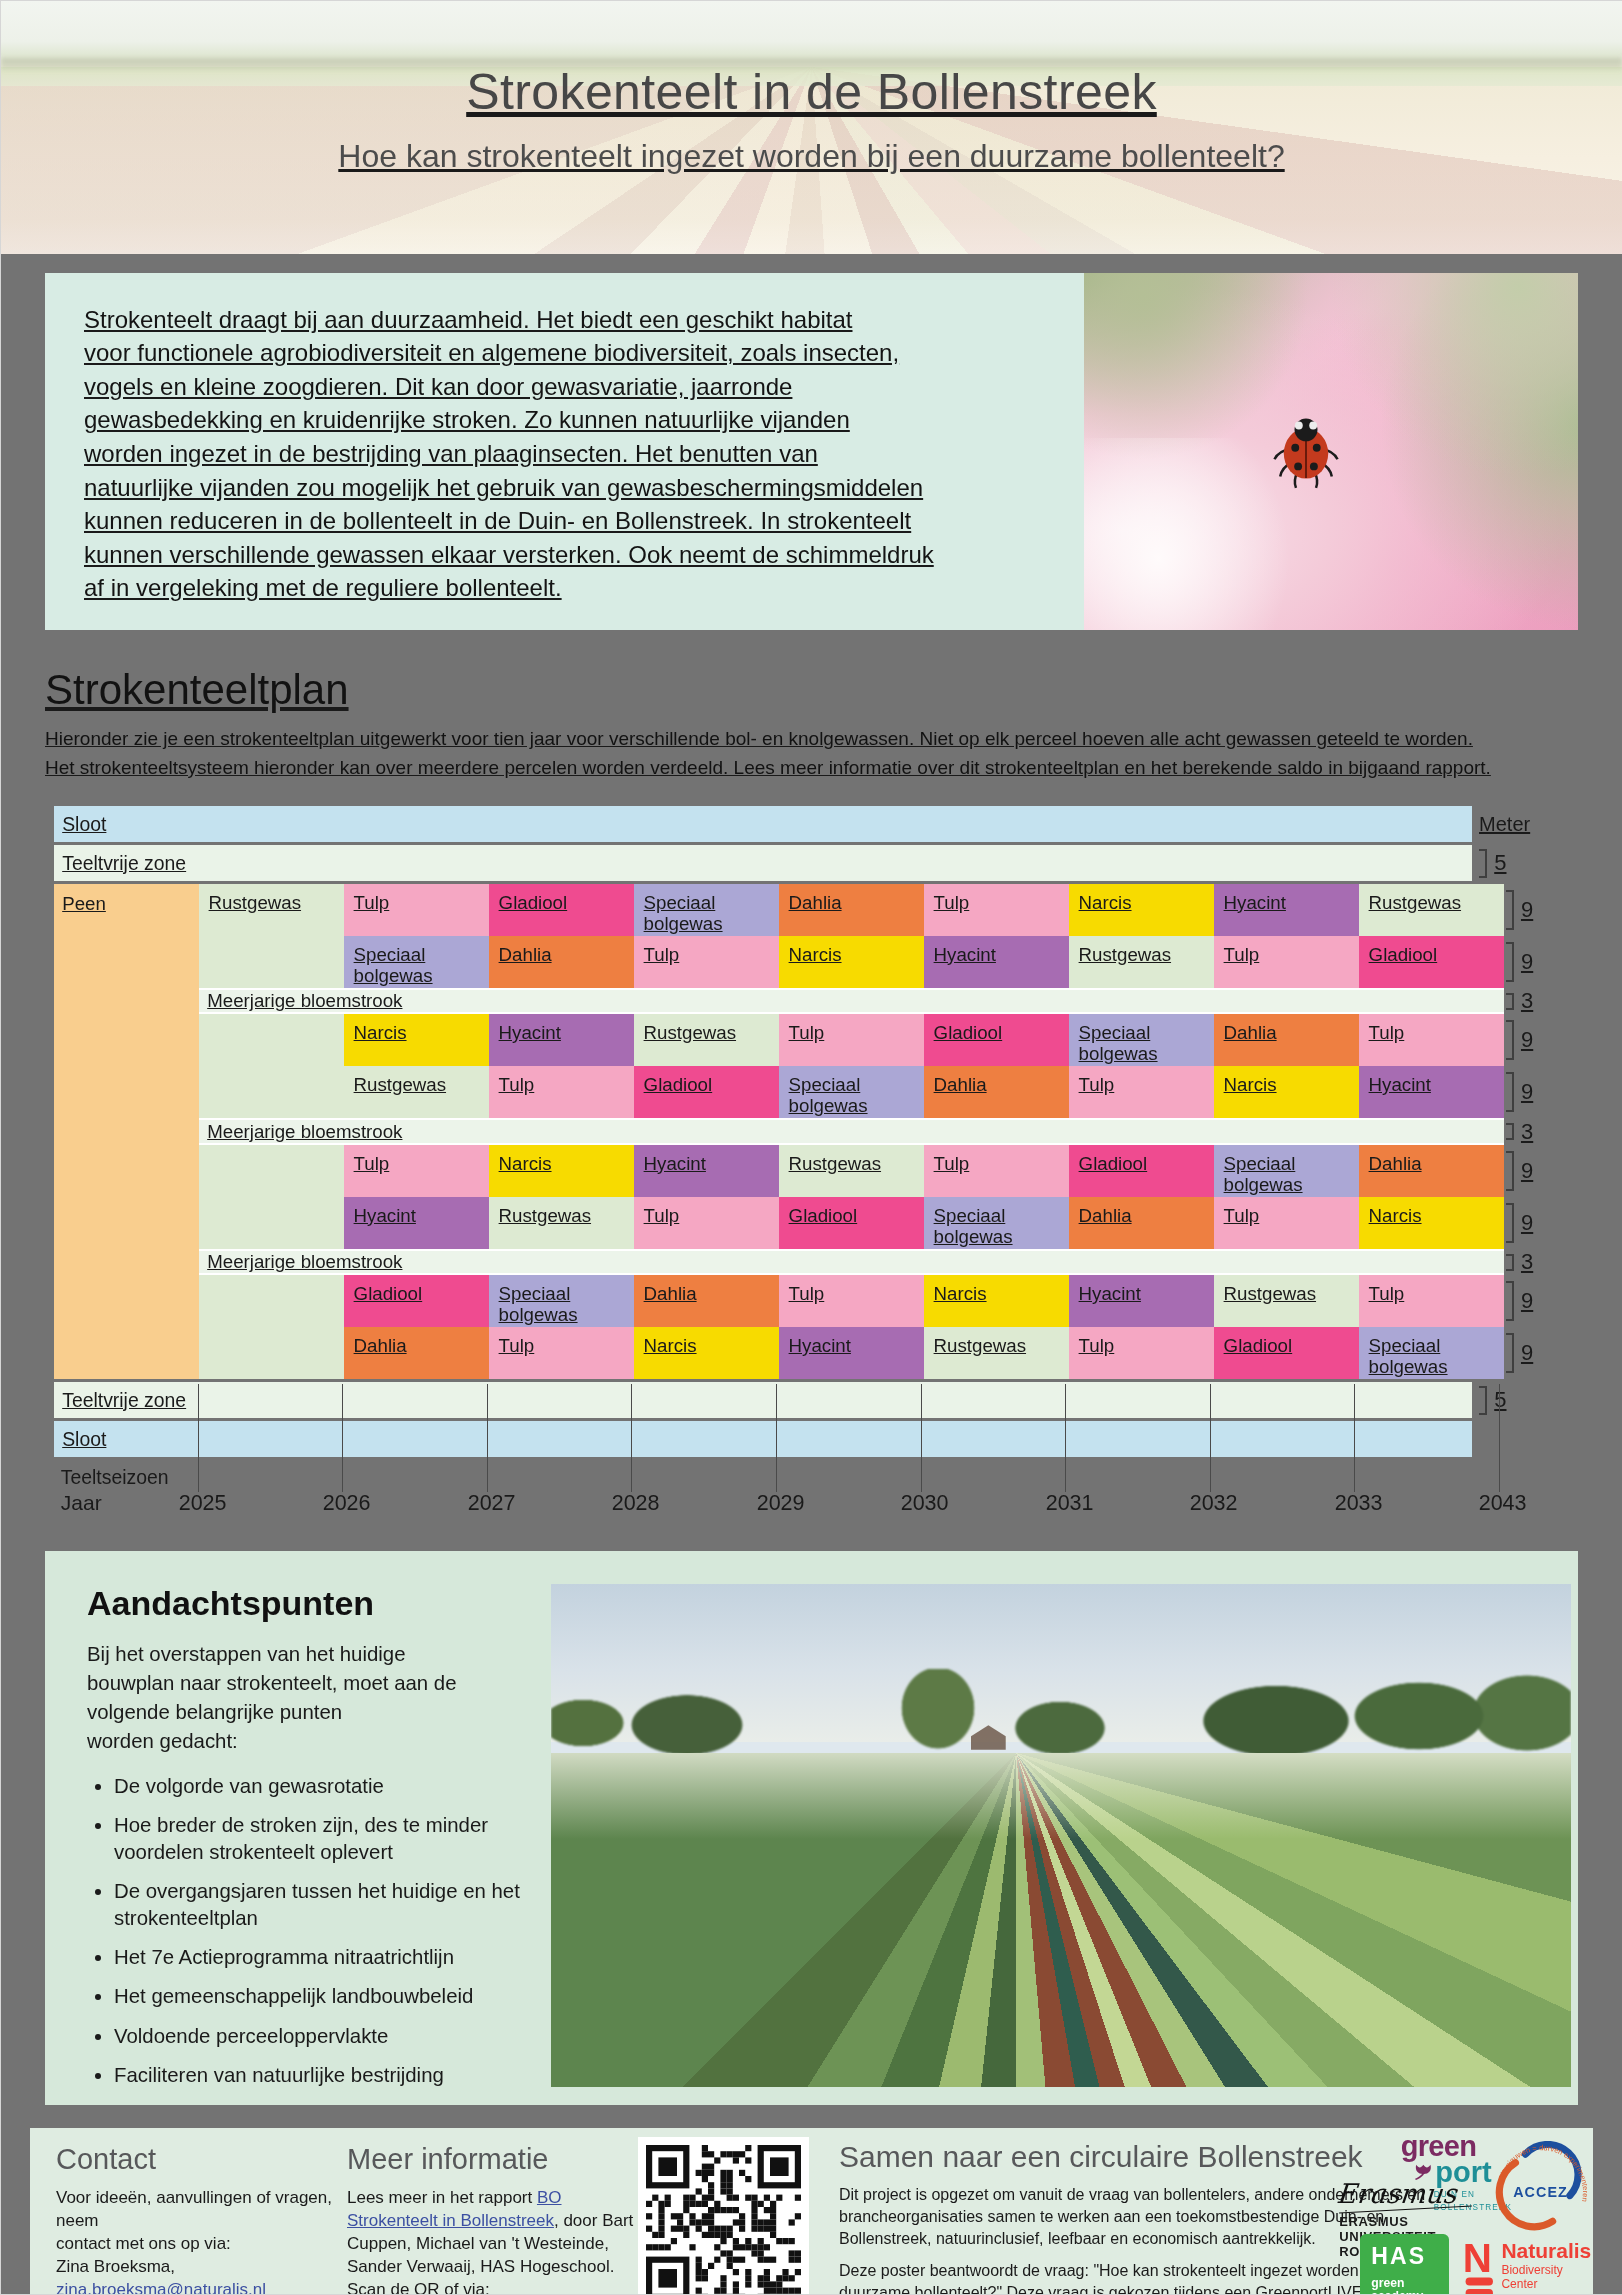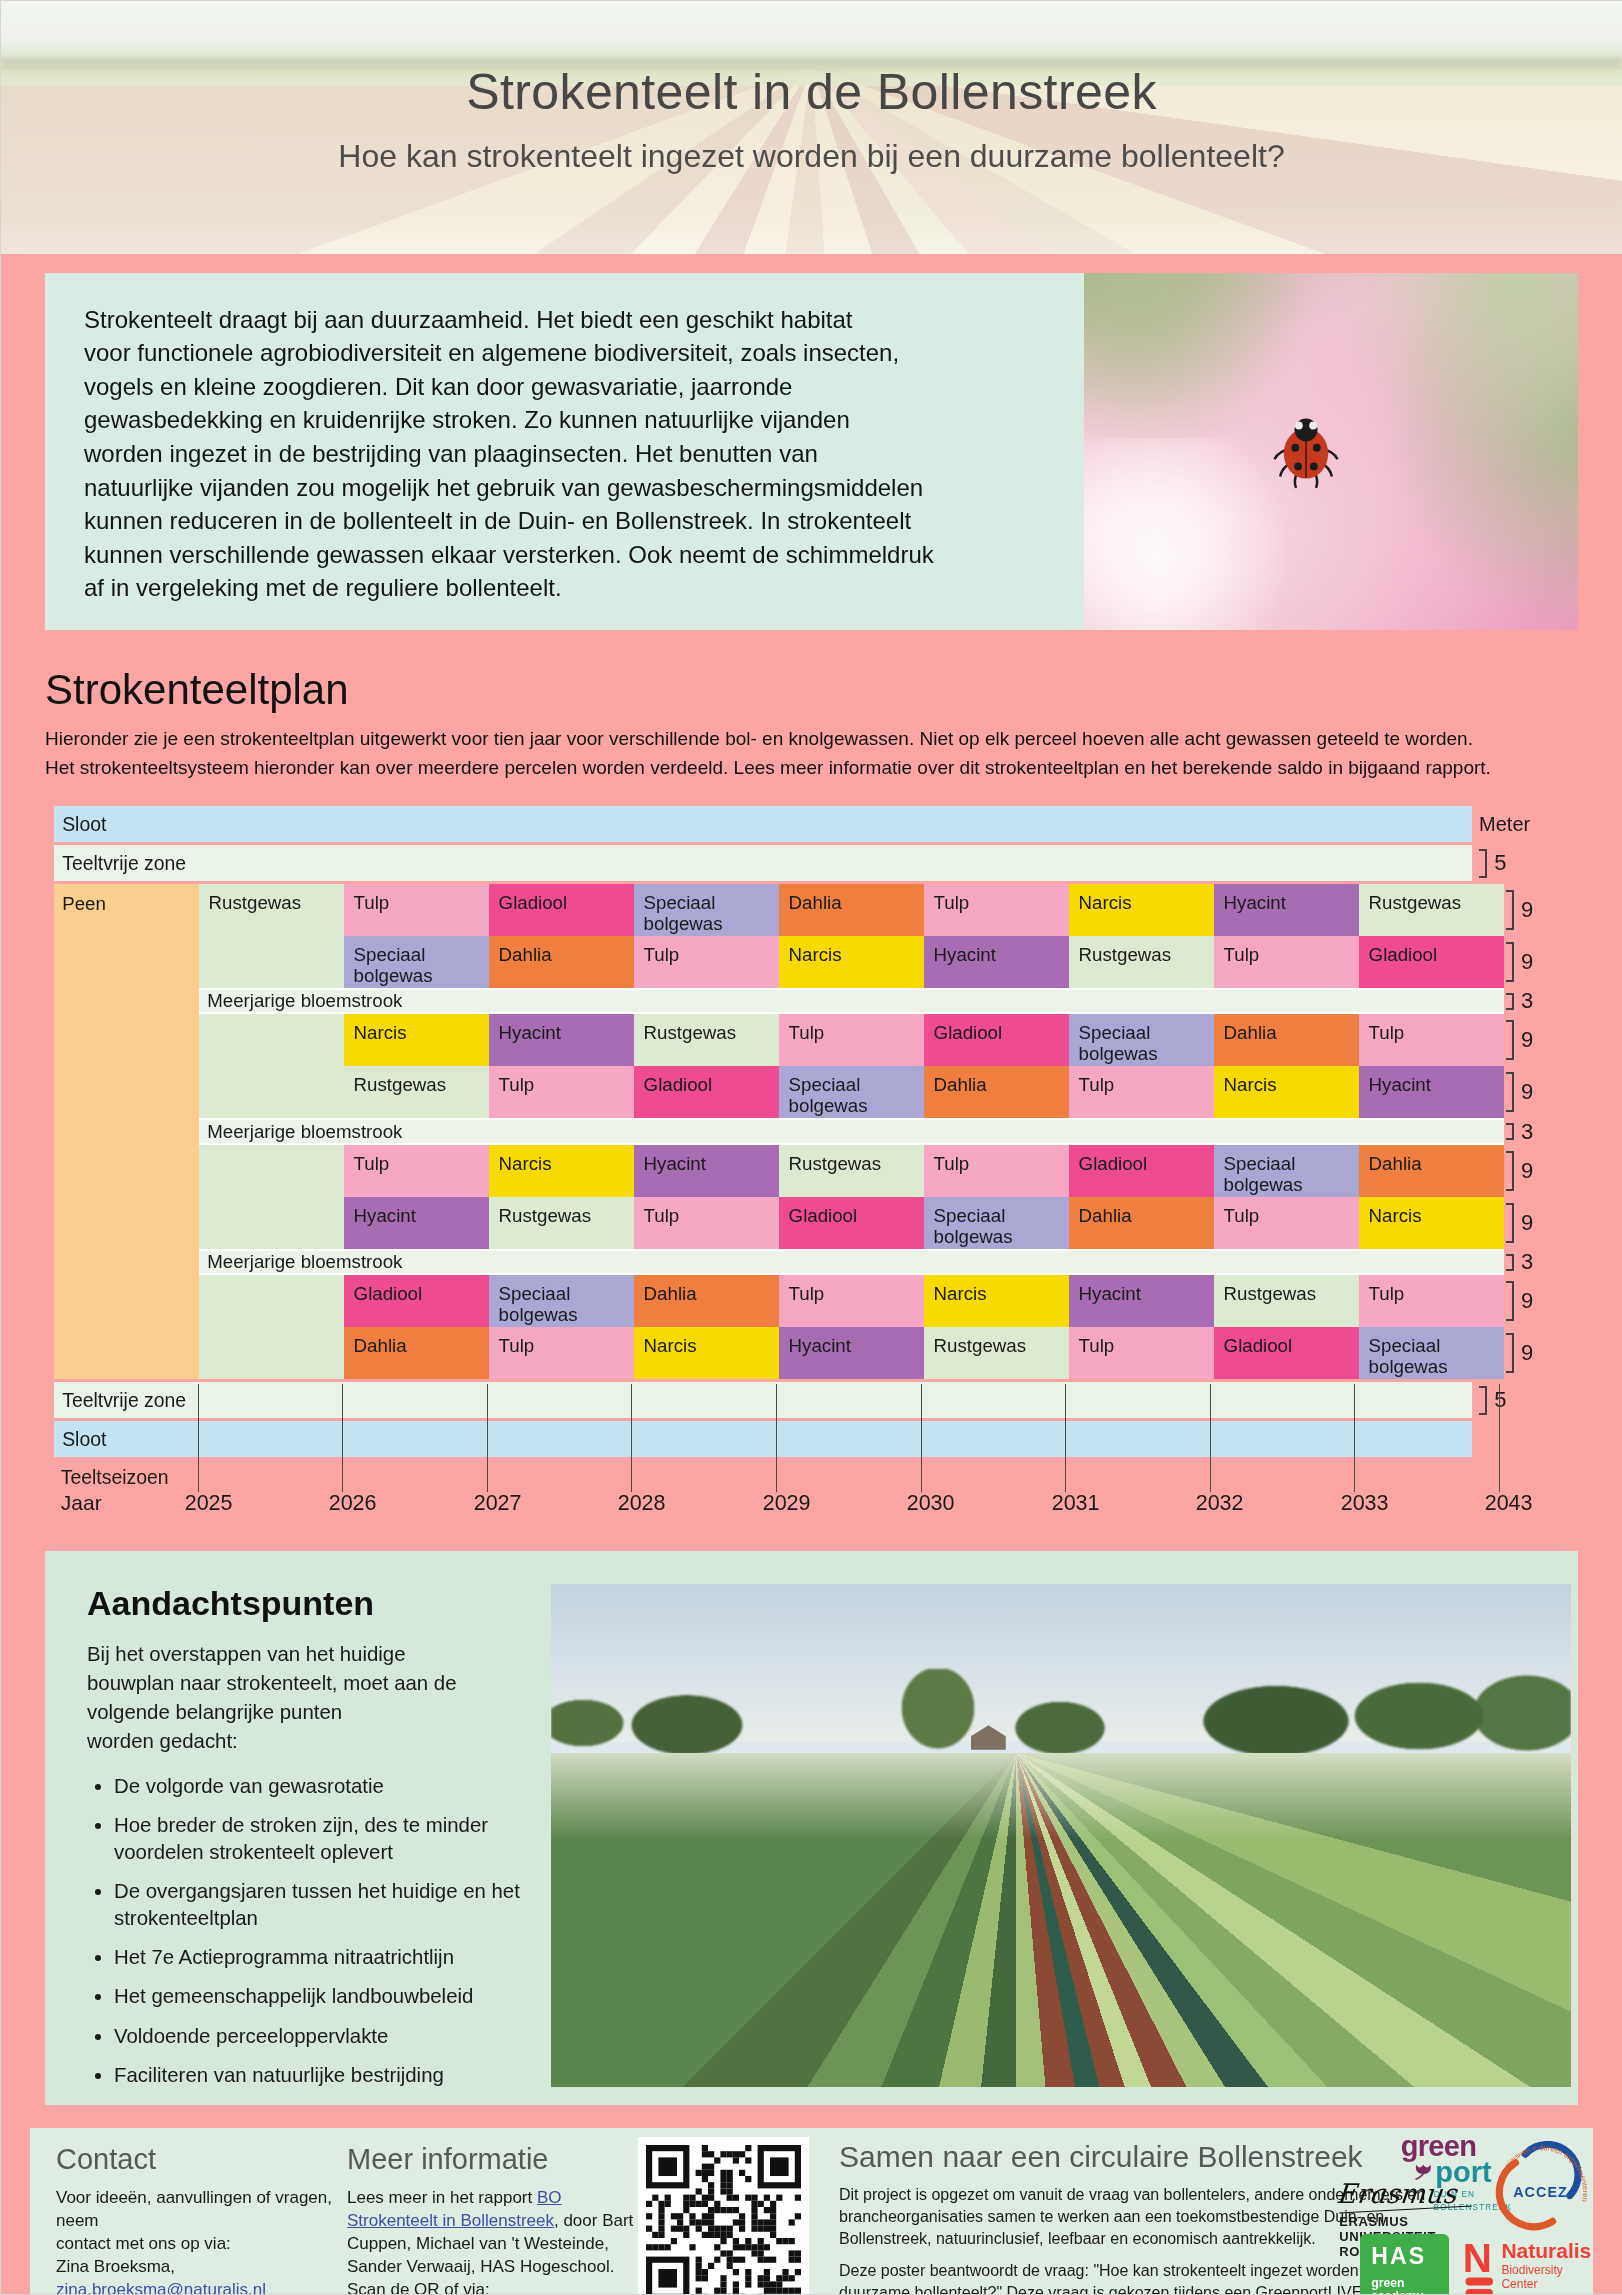--- a/index.html
+++ b/index.html
@@ -1,18 +1,18 @@
 <!DOCTYPE html>
 <html style="--intro-bg: #D8ECE4; --attention-bg: #D6E8DA; --footer-bg: #DFECE1; --link-color: #3C50A2; --heading-gray: #57585A; --tick-color: #4A4A4A;font-size:11.5px"><head>
 <meta charset="utf-8">
 <style>
   html,body{margin:0;padding:0;background:#e8e8e8;}
   *{box-sizing:border-box;}
-  .page{width:1623px;height:2295px;position:relative;overflow:hidden;background:#fca5a5;
-        font-family:"Liberation Sans",sans-serif;color:#1a1a1a;border:0.7px solid #d6d6d6;margin:0 auto;}
+  .page{width:1623px;height:2295px;position:relative;overflow:hidden;background:#737373;
+        font-family:"Liberation Sans",sans-serif;color:#1a1a1a;border:0.7px solid #d6d6d6;margin:0 auto;text-decoration:underline;}
   .pre{white-space:pre-line;}
 
   
   .hero{position:relative;height:253px;background:
     linear-gradient(180deg,#f2f5f0 0%,#edf1e9 16%,#e1e8d5 21%,#e7e8d3 26%,#f1ebd8 33%,#f6efe0 62%,#f8f3e6 86%,#fefcf6 100%);}
   .hero::before{content:'';position:absolute;left:0;right:0;top:66px;bottom:0;
     background:conic-gradient(from 90deg at 50% 0%,
       rgba(222,196,178,0) 0 8deg, rgba(214,176,168,.38) 0 20deg, rgba(229,221,192,.3) 0 30deg,
       rgba(198,182,160,.25) 0 38deg, rgba(228,202,194,.42) 0 50deg, rgba(226,226,200,.3) 0 60deg,
       rgba(206,170,160,.36) 0 72deg, rgba(236,226,206,.34) 0 86deg, rgba(212,186,166,.3) 0 98deg,
@@ -60,21 +60,21 @@
   .crop{padding:8.6px 5.7px 0 10px;}
   .peen{padding:10px 0 0 8.6px;}
   .cell-label{font-size:18.7px;line-height:1.12;}
   .bandcell{border-top:2.9px solid #fff;border-bottom:2.9px solid #fff;display:flex;align-items:center;}
   .band-label{padding-left:8.6px;font-size:18.7px;}
   .pbottom{position:relative;}
   .ptick{position:absolute;top:1.4px;width:1.4px;height:108px;background:var(--tick-color);}
   .paxis{position:relative;height:60px;width:1445px;}
   .axis-season{position:absolute;left:7.2px;top:8.6px;font-size:19.4px;}
   .axis-jaar{position:absolute;left:7.2px;top:34px;font-size:21px;}
-  .axis-years{position:absolute;left:10px;top:34px;width:1445px;height:24.4px;}
+  .axis-years{position:absolute;left:4px;top:34px;width:1445px;height:24.4px;}
   .ylabel{position:absolute;transform:translateX(-50%);font-size:21.5px;}
 
   
   .attention{margin:34px 44px 0;height:554px;position:relative;background:var(--attention-bg);}
   .att-left{position:absolute;left:42px;top:33px;width:445px;}
   .att-left h2{margin:0;font-size:34px;font-weight:700;color:#111;}
   .att-intro{margin-top:17px;font-size:20.4px;line-height:1.42;}
   .att-bullets{margin:17px 0 0;padding-left:27px;font-size:20.4px;line-height:1.32;}
   .att-bullets li{margin-bottom:12.2px;}
   .field-photo{position:absolute;left:506px;right:7.2px;top:33px;bottom:18.7px;overflow:hidden;background:#dfe8ee;}

